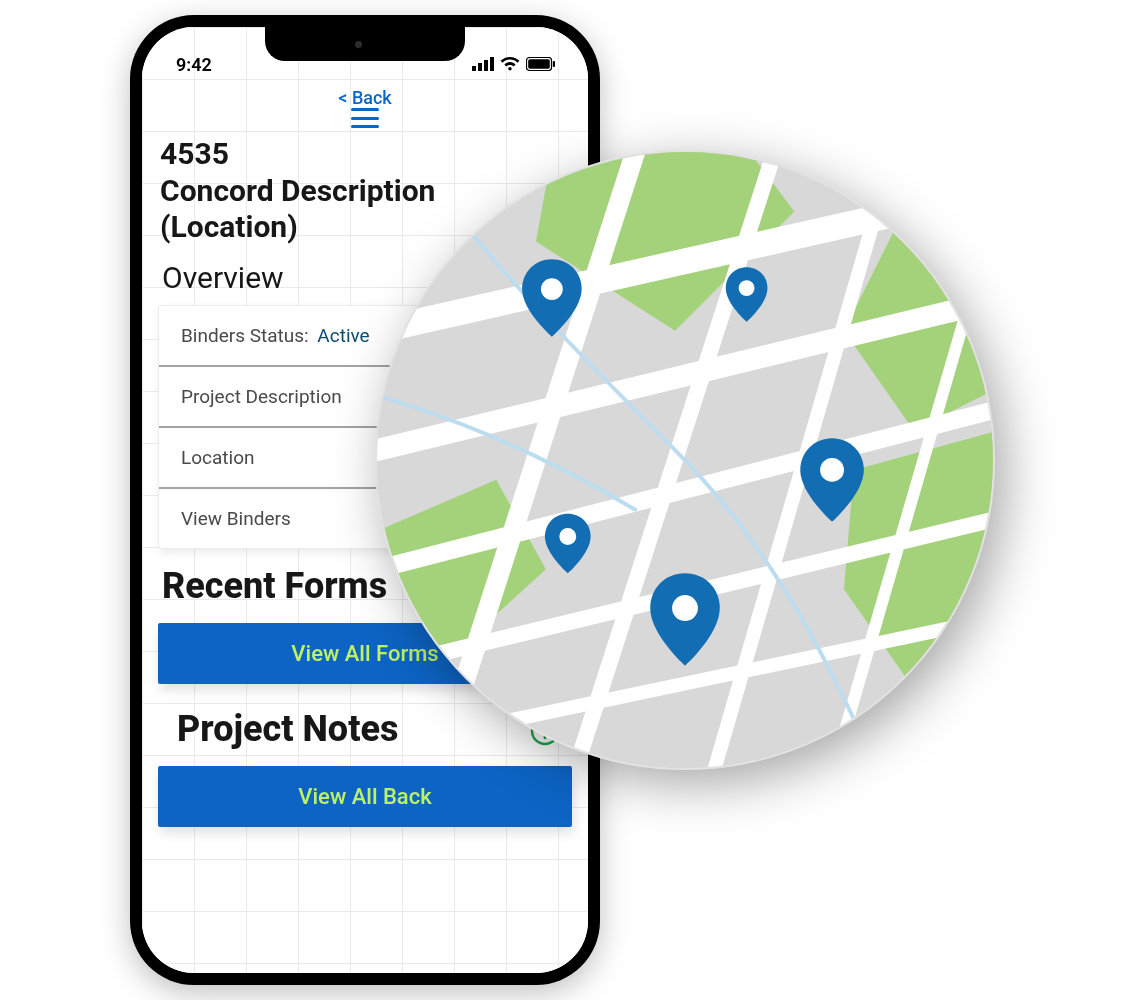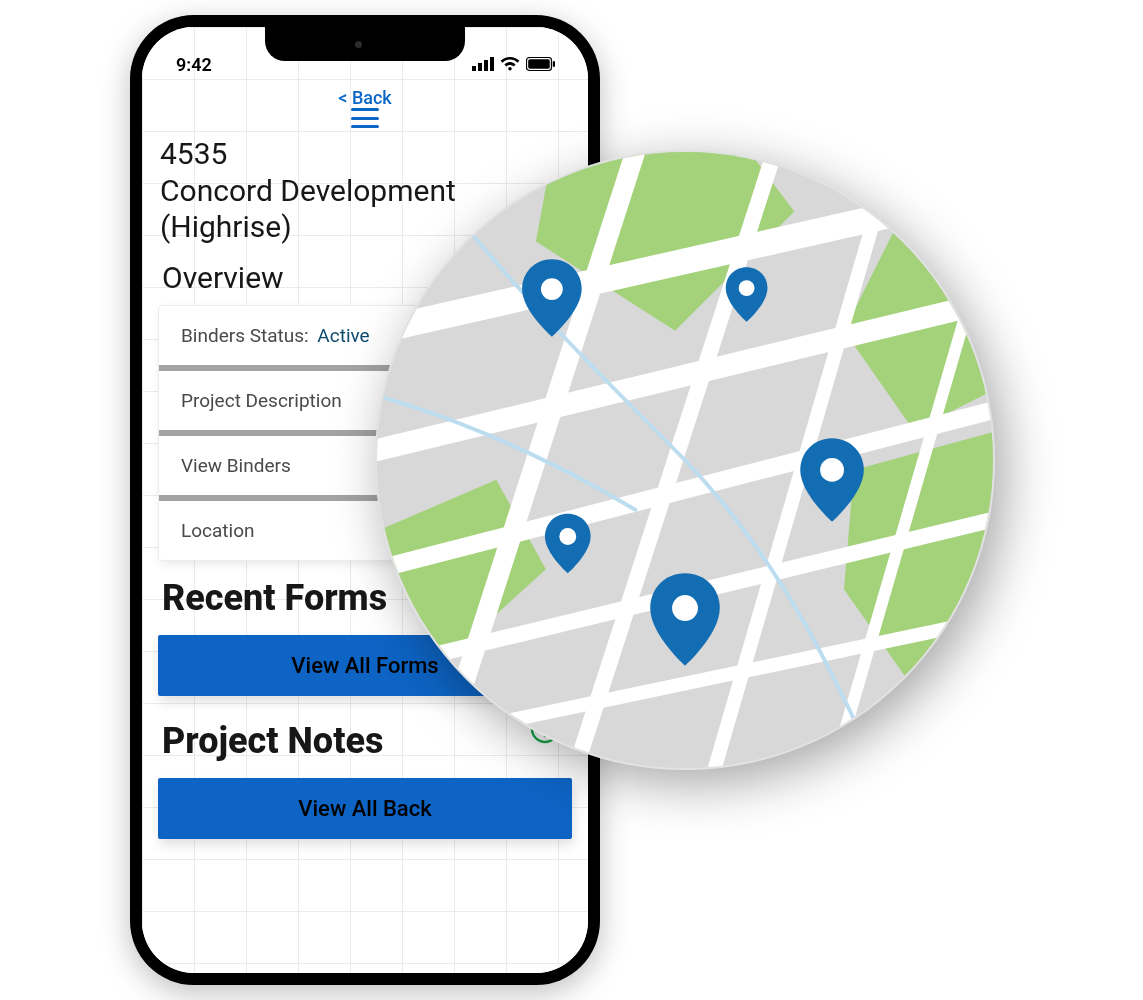--- a/index.html
+++ b/index.html
@@ -96,21 +96,21 @@
     font-weight: 500;
   }
   .menu-icon {
     width: 28px; height: 20px;
     display: flex; flex-direction: column; justify-content: space-between;
   }
   .menu-icon span { height: 3px; background: #0b67c6; border-radius: 2px; display: block; }
   .content { padding: 0 16px; }
   .project-title {
     font-size: 30px;
-    font-weight: 400;
+    font-weight: 700;
     color: #171717;
     line-height: 1.22;
     padding: 2px 2px 8px 2px;
   }
   .section-title {
     font-size: 30px;
     font-weight: 400;
     color: #171717;
     padding: 6px 4px 10px 4px;
   }
@@ -119,37 +119,38 @@
     background: #fff;
     border: 1px solid #ececec;
     border-radius: 4px;
     box-shadow: 2px 4px 10px rgba(0,0,0,0.08);
     margin-bottom: 10px;
   }
   .row {
     padding: 18px 22px;
     font-size: 19px;
     color: #4a4a4a;
-    border-top: 6px solid #a3a3a3;
+    border-top: 2px solid #a3a3a3;
   }
   .row:first-child { border-top: 0; }
   .row .value { color: #0c4a6e; margin-left: 4px; }
   .section-header {
     display: flex;
     justify-content: space-between;
-    align-items: flex-start;
+    align-items: center;
     padding-right: 12px;
+    margin-left: 15px;
   }
   .add-icon {
     color: #1aa84a;
     width: 30px; height: 30px;
   }
   .primary-btn {
     background: #0d64c4;
-    color: #000000;
+    color: #bef264;
     text-align: center;
     font-size: 22px;
     font-weight: 500;
     padding: 18px 12px;
     border-radius: 2px;
     margin: 6px 0 18px 0;
     box-shadow: 2px 6px 12px rgba(0,0,0,0.12);
   }
   
   .map-bubble {
@@ -213,34 +214,34 @@
           <div class="menu-icon">
               <span></span>
               <span></span>
               <span></span>
             </div>
         </div>
 
         <div class="content">
           <h1 class="project-title">
             <span>4535</span><br>
-            <span>Concord Development</span><br>
-            <span>(Highrise)</span>
+            <span>Concord Description</span><br>
+            <span>(Location)</span>
           </h1>
 
           <h2 class="section-title">Overview</h2>
 
           <div class="card">
             <div class="row">
               <span>Binders Status:</span>
               <span class="value">Active</span>
             </div>
             <div class="row">Project Description</div>
+            <div class="row">Location</div>
             <div class="row">View Binders</div>
-            <div class="row">Location</div>
           </div>
 
           <h2 class="section-title small">Recent Forms</h2>
           <div class="primary-btn">View All Forms</div>
 
           <div class="section-header">
             <h2 class="section-title small">Project Notes</h2>
             <svg class="add-icon" viewBox="0 0 30 30">
                 <circle cx="15" cy="15" r="13" fill="none" stroke="#1aa84a" stroke-width="2.4"></circle>
                 <line x1="15" y1="8" x2="15" y2="22" stroke="#1aa84a" stroke-width="2.6" stroke-linecap="round"></line>

